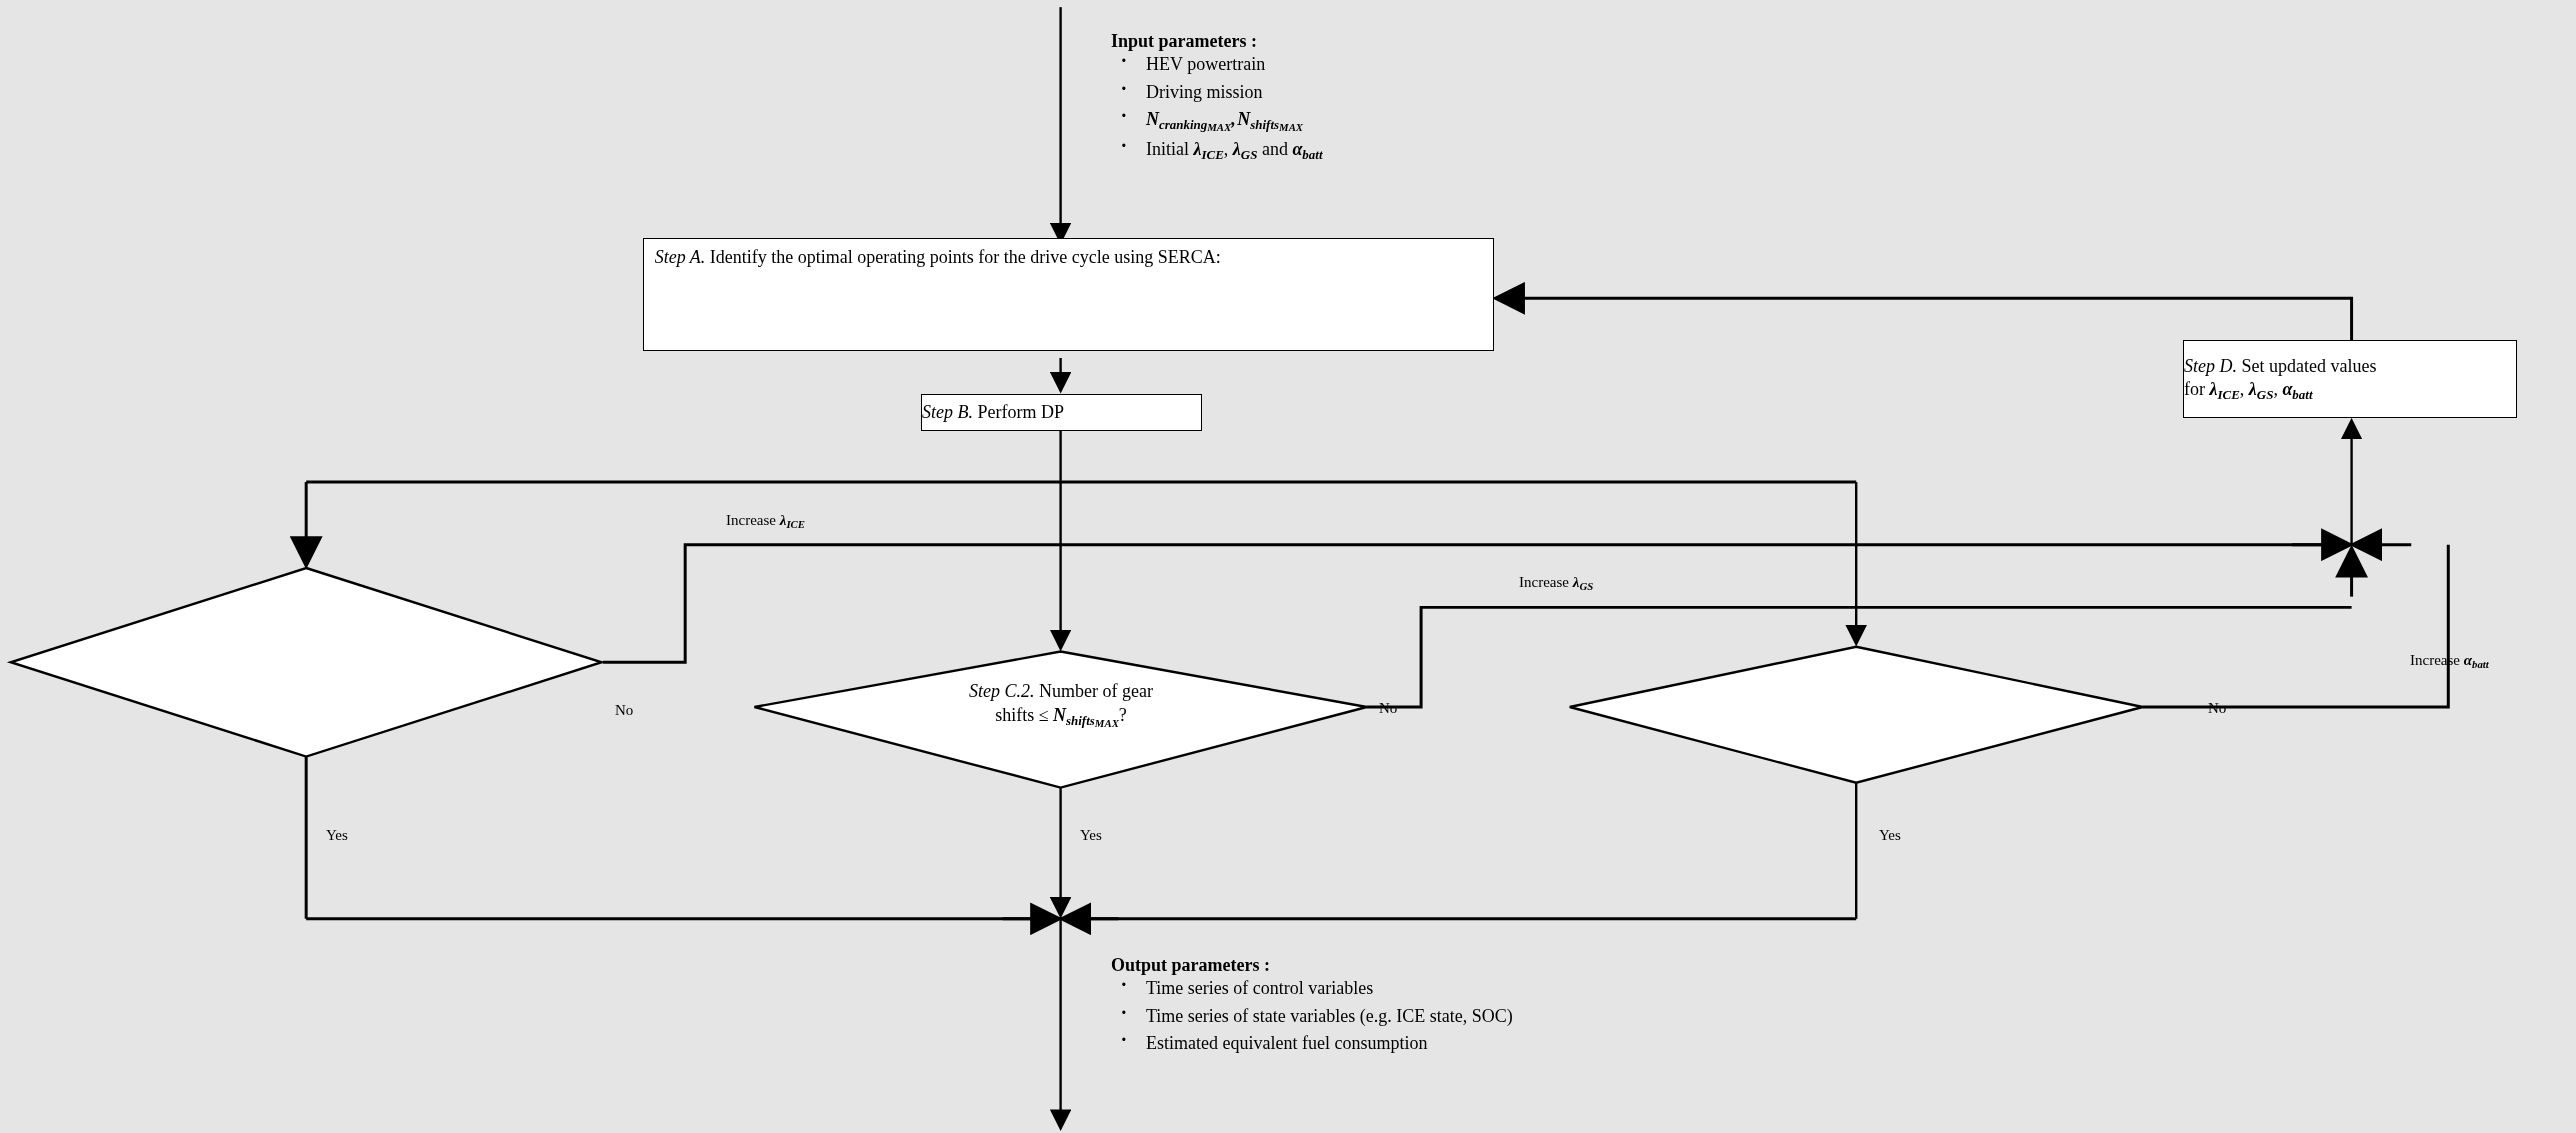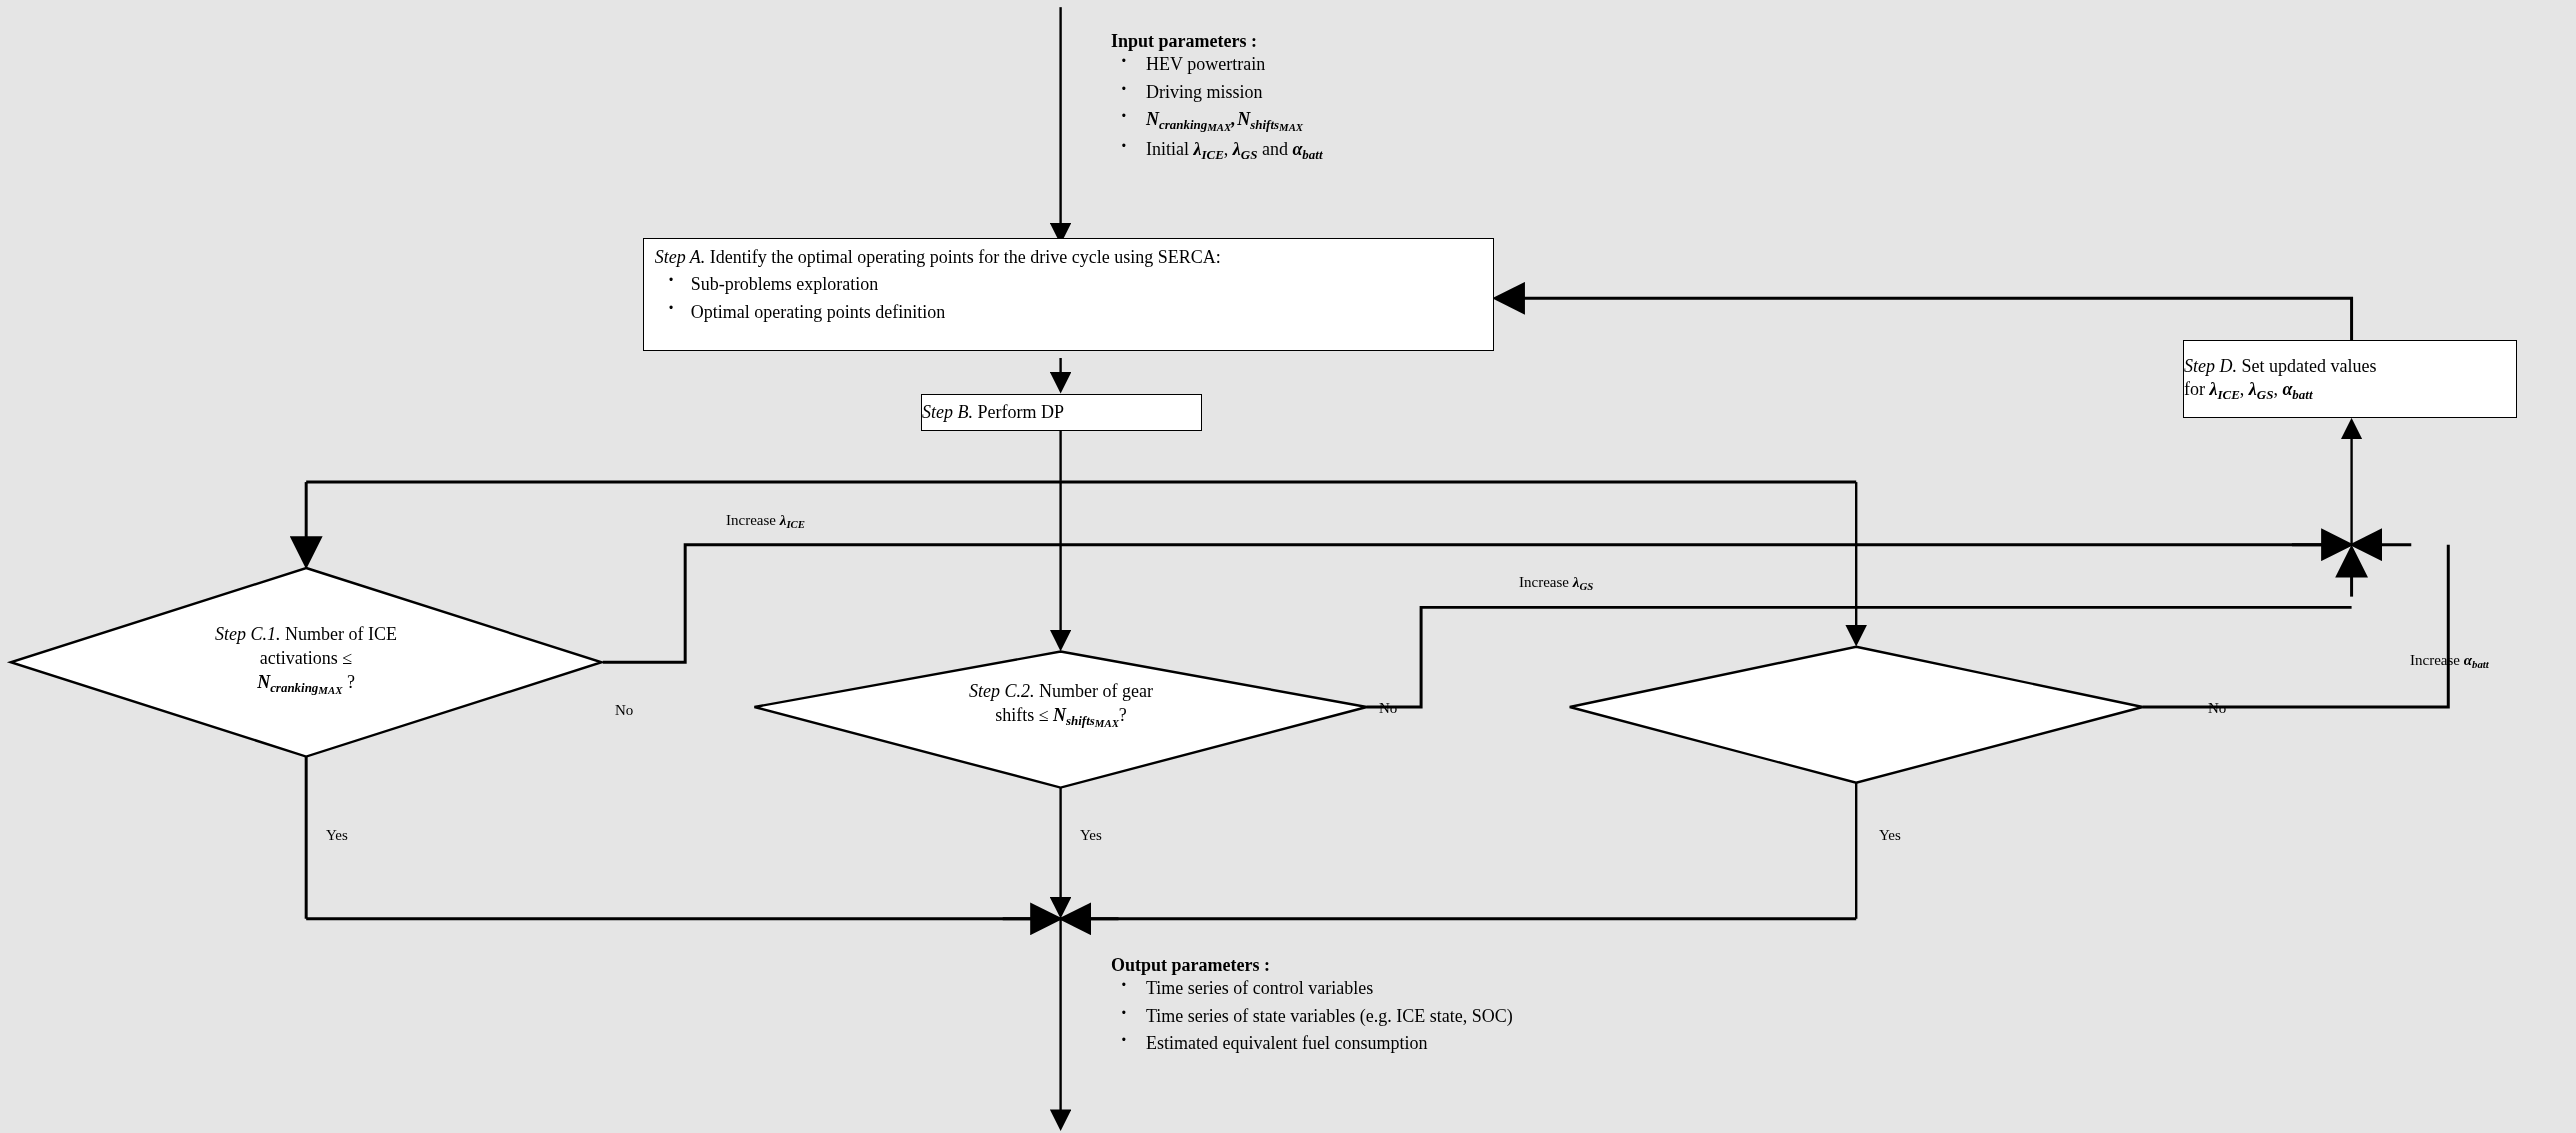--- a/index.html
+++ b/index.html
@@ -197,57 +197,37 @@
       </li>
     </ul>
   </div>
 
   <div class="box" id="stepA-box">
     <div id="stepA-inner">
       <div class="title">
         <span class="it">Step A.</span>
         <span>Identify the optimal operating points for the drive cycle using SERCA:</span>
       </div>
-      <ul>
-        <li>
-          <span>Sub-problems exploration</span>
-        </li>
-        <li>
-          <span>Optimal operating points definition</span>
-        </li>
-      </ul>
     </div>
   </div>
 
   <div class="box" id="stepB-box">
     <span class="it">Step B.</span>&nbsp;<span>Perform DP</span>
   </div>
 
   <div class="box" id="stepD-box">
     <div>
       <span class="it">Step D.</span>
       <span>Set updated values</span>
     </div>
     <div>
       <span>for </span><span class="sym">λ<span class="sub">ICE</span></span>, <span class="sym">λ<span class="sub">GS</span></span>, <span class="sym">α<span class="sub">batt</span></span>
     </div>
   </div>
 
-  <div class="diamond-text" id="c1-text" style="left:127px; top:622px; width:358px;">
-    <div>
-      <span class="it">Step C.1.</span>
-      <span>Number of ICE</span>
-    </div>
-    <div>
-      <span>activations ≤</span>
-    </div>
-    <div>
-      <span class="sym">N<span class="sub">cranking</span><span class="sub2">MAX</span></span> ?
-    </div>
-  </div>
 
   <div class="diamond-text" id="c2-text" style="left:882px; top:679px; width:358px;">
     <div>
       <span class="it">Step C.2.</span>
       <span>Number of gear</span>
     </div>
     <div>
       shifts ≤ <span class="sym">N<span class="sub">shifts</span><span class="sub2">MAX</span></span>?
     </div>
   </div>

